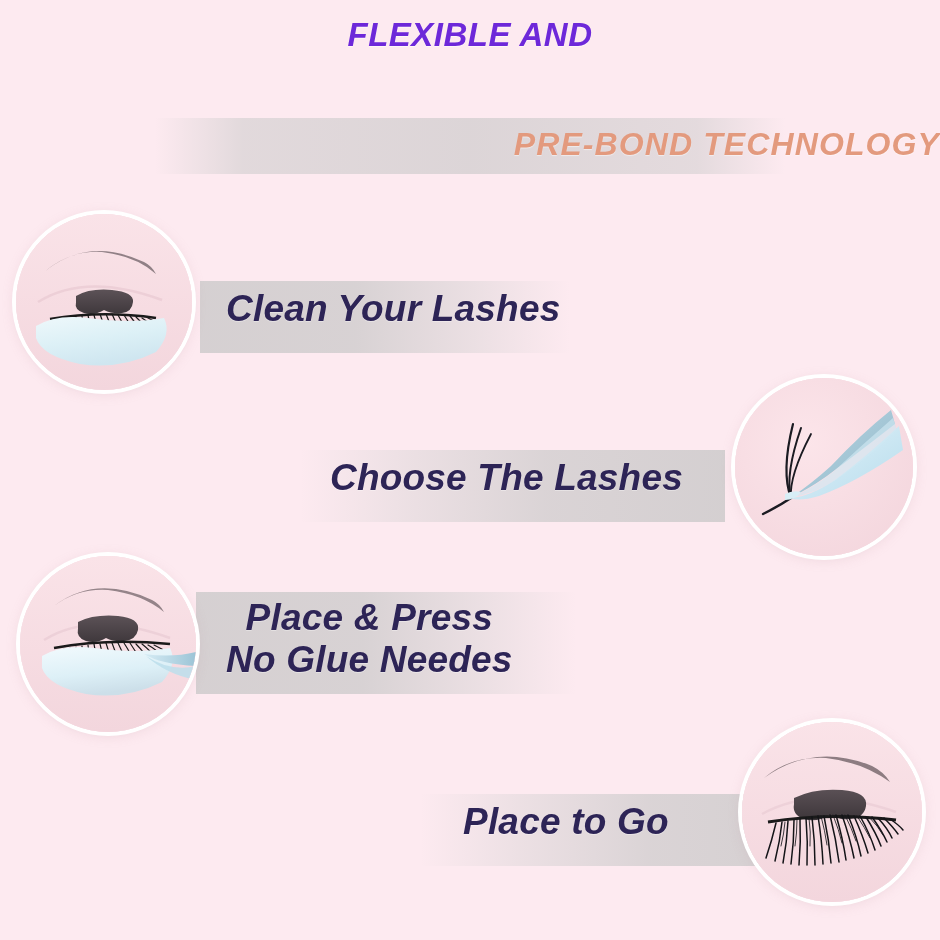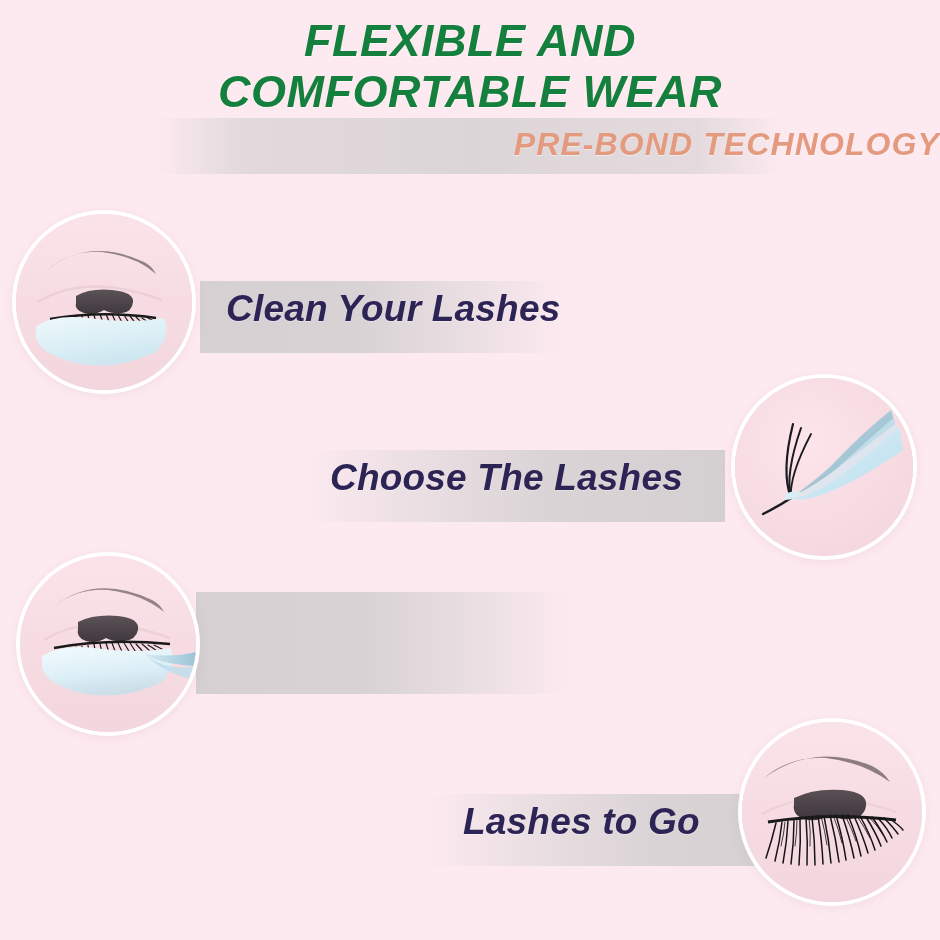--- a/index.html
+++ b/index.html
@@ -38,26 +38,26 @@
   }
   .title-wrap {
     position: absolute;
     left: 0;
     top: 16px;
     width: 940px;
     text-align: center;
     z-index: 3;
   }
   .title-line {
-    font-size: 45px;
+    font-size: 33px;
     font-weight: 700;
     font-style: italic;
     letter-spacing: 0.5px;
     line-height: 1.13;
-    color: #15803d;
+    color: #6d28d9;
     text-shadow: 0 1px 0 rgba(255,255,255,0.55);
     white-space: nowrap;
   }
   .subtitle {
     position: absolute;
     left: 0;
     top: 126px;
     width: 940px;
     text-align: right;
     z-index: 4;
@@ -119,21 +119,20 @@
 </style>
 </head>
 <body>
 
 <div class="stage">
 
   <div class="header-band"></div>
 
   <div class="title-wrap">
     <div class="title-line">FLEXIBLE AND</div>
-    <div class="title-line">COMFORTABLE WEAR</div>
   </div>
 
   <div class="subtitle">PRE-BOND TECHNOLOGY</div>
 
   <div class="step-band band-left" style="left:200px; top:281px; width:370px;"></div>
   <div class="step-label" style="left:226px; top:288px;">Clean Your Lashes</div>
 
   <div class="photo-circle" style="left:16px; top:214px; width:176px; height:176px;">
     <svg viewBox="0 0 176 176">
       <defs>
@@ -217,20 +216,22 @@
         <path d="M56 120 Q54 98 76 56" stroke-width="1.8"></path>
         <path d="M56 120 Q44 128 28 136" stroke-width="2.4"></path>
       </g>
 
       <path d="M50 116 Q58 112 66 114 Q60 122 50 122 Z" fill="#d8eef6"></path>
     </svg>
   </div>
 
   <div class="step-band" style="left:196px; top:592px; width:380px; height:102px;
        background: linear-gradient(to right, rgba(198,198,198,0.72) 0%, rgba(200,200,200,0.70) 44%, rgba(205,205,205,0.38) 74%, rgba(210,210,210,0.0) 100%);"></div>
+  <div class="step-label" style="left:226px; top:597px;">Place &amp; Press
+No Glue Needes</div>
 
   <div class="photo-circle" style="left:20px; top:556px; width:176px; height:176px;">
     <svg viewBox="0 0 176 176">
       <defs>
         <linearGradient id="skin3" x1="0" y1="0" x2="0" y2="1">
           <stop offset="0%" stop-color="#fae3e8"></stop>
           <stop offset="100%" stop-color="#f3d6dd"></stop>
         </linearGradient>
         <linearGradient id="patch3" x1="0" y1="0" x2="0.3" y2="1">
           <stop offset="0%" stop-color="#f2fafd"></stop>
@@ -276,21 +277,21 @@
       </g>
 
       <path d="M22 100 Q42 88 74 92 Q118 98 150 92 Q158 108 142 126 Q106 144 66 138 Q28 130 22 112 Z" fill="url(#patch3)"></path>
 
       <path d="M176 96 Q152 102 124 98 Q140 108 176 110 Z" fill="url(#tool3)"></path>
       <path d="M176 110 Q150 116 126 100 Q146 118 176 124 Z" fill="#bcdeeb" opacity="0.85"></path>
     </svg>
   </div>
 
   <div class="step-band band-right" style="left:420px; top:794px; width:400px;"></div>
-  <div class="step-label" style="left:463px; top:801px;">Lashes to Go</div>
+  <div class="step-label" style="left:463px; top:801px;">Place to Go</div>
 
   <div class="photo-circle z-top" style="left:742px; top:722px; width:180px; height:180px;">
     <svg viewBox="0 0 180 180">
       <defs>
         <linearGradient id="skin4" x1="0" y1="0" x2="0" y2="1">
           <stop offset="0%" stop-color="#fae3e8"></stop>
           <stop offset="100%" stop-color="#f3d6dd"></stop>
         </linearGradient>
         <linearGradient id="shade4" x1="0" y1="0" x2="0" y2="1">
           <stop offset="0%" stop-color="#5a5055"></stop>

